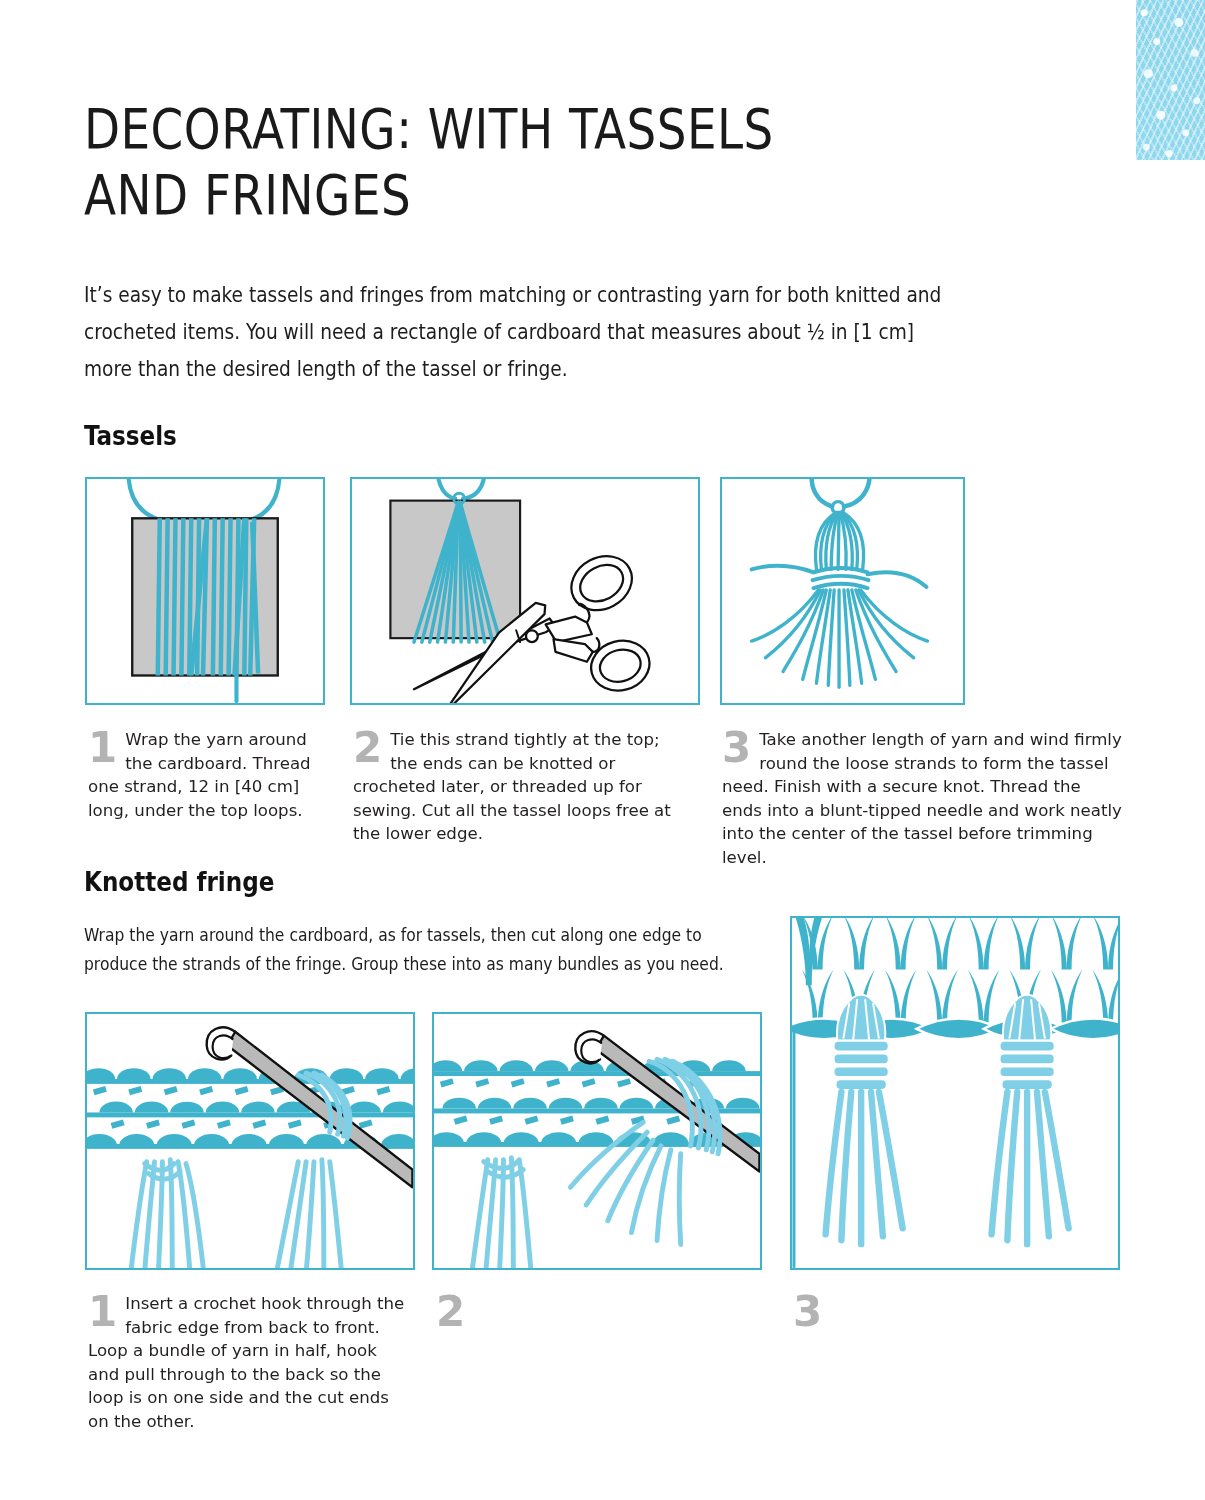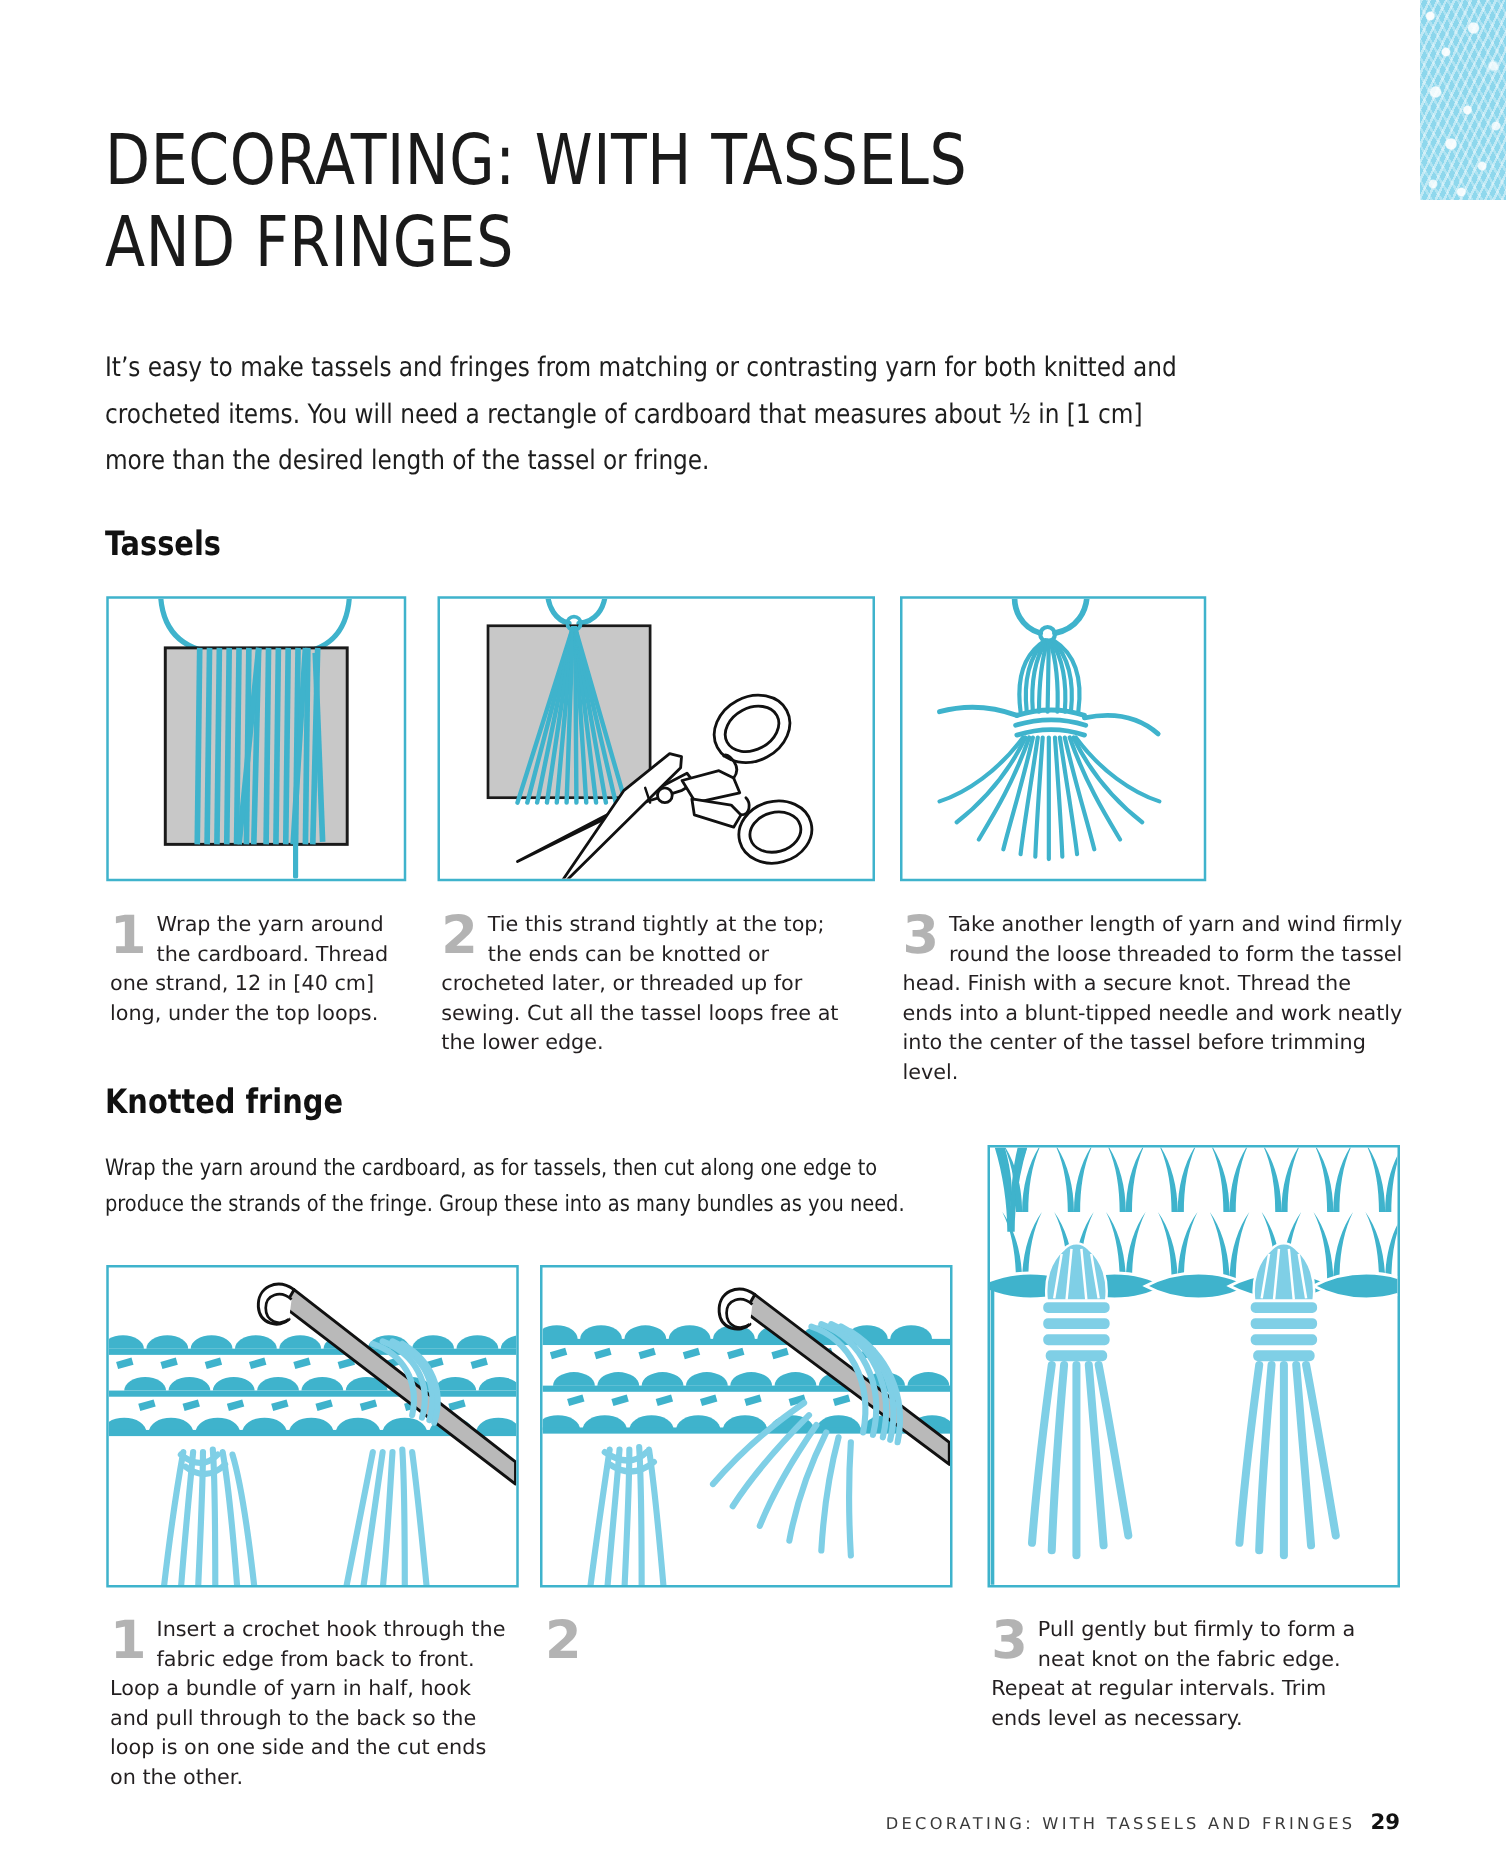--- a/index.html
+++ b/index.html
@@ -225,21 +225,21 @@
   <div class="cap" style="left:88px;top:728px;width:232px;">
     <span class="num">1</span>
     <span>Wrap the yarn around the cardboard. Thread one strand, 12 in [40 cm] long, under the top loops.</span>
   </div>
   <div class="cap" style="left:353px;top:728px;width:330px;">
     <span class="num">2</span>
     <span>Tie this strand tightly at the top; the ends can be knotted or crocheted later, or threaded up for sewing. Cut all the tassel loops free at the lower edge.</span>
   </div>
   <div class="cap" style="left:722px;top:728px;width:400px;">
     <span class="num">3</span>
-    <span>Take another length of yarn and wind firmly round the loose threaded to form the tassel head. Finish with a secure knot. Thread the ends into a blunt-tipped needle and work neatly into the center of the tassel before trimming level.</span>
+    <span>Take another length of yarn and wind firmly round the loose strands to form the tassel need. Finish with a secure knot. Thread the ends into a blunt-tipped needle and work neatly into the center of the tassel before trimming level.</span>
   </div>
 
   <div class="sub-head" id="h-knotted">Knotted fringe</div>
   <div class="intro2">Wrap the yarn around the cardboard, as for tassels, then cut along one edge to produce the strands of the fringe. Group these into as many bundles as you need.</div>
 
   <div class="panel" style="left:85px;top:1012px;width:330px;height:258px;">
     <svg viewBox="0 0 330 258">
       <defs>
         <g id="cstitch4">
           <path d="M0,0 a17,11 0 0 1 34,0 z" fill="#3fb3cc"></path>
@@ -586,20 +586,16 @@
 
   <div class="cap" style="left:88px;top:1292px;width:320px;">
     <span class="num">1</span>
     <span>Insert a crochet hook through the fabric edge from back to front. Loop a bundle of yarn in half, hook and pull through to the back so the loop is on one side and the cut ends on the other.</span>
   </div>
   <div class="cap" style="left:436px;top:1292px;width:310px;">
     <span class="num">2</span>
   </div>
   <div class="cap" style="left:793px;top:1292px;width:310px;">
     <span class="num">3</span>
-    <span>Pull gently but firmly to form a neat knot on the fabric edge. Repeat at regular intervals. Trim ends level as necessary.</span>
-  </div>
-
-  <div class="footer">
-    <span>DECORATING: WITH TASSELS AND FRINGES</span><span class="pg">29</span>
-  </div>
+  </div>
+
 
 </div>
 
 </body></html>

